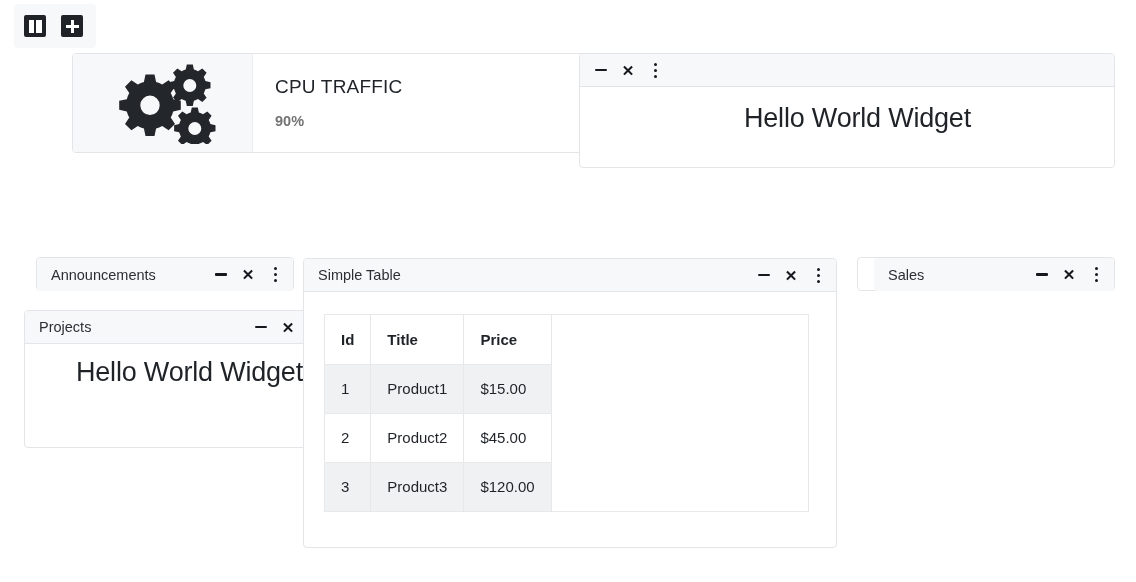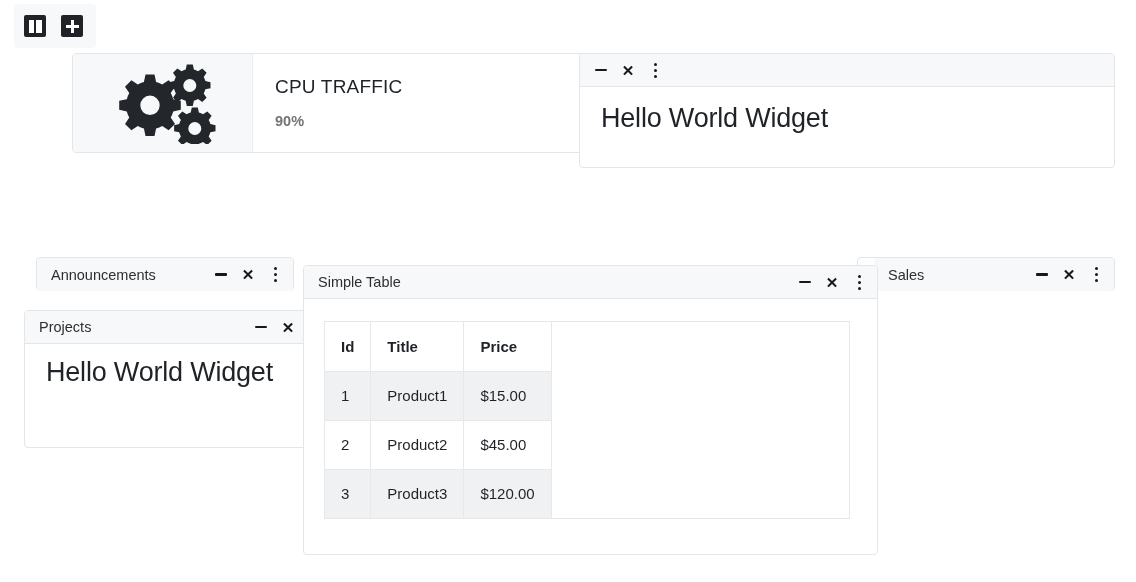--- a/index.html
+++ b/index.html
@@ -130,20 +130,21 @@
   .kebab-glyph i:nth-child(1) { top: 0; }
   .kebab-glyph i:nth-child(2) { top: 6px; }
   .kebab-glyph i:nth-child(3) { top: 12px; }
 
   .panel-body { padding: 0; }
   .hello-big {
     font-size: 27px;
     color: #1f2328;
     font-weight: 400;
     letter-spacing: -0.2px;
+    text-align: center;
   }
 
   
   #cpu-card {
     left: 36px; top: 53px; width: 538px; height: 100px;
     display: flex;
     overflow: hidden;
     margin-left: 36px;
   }
   .cpu-icon-wrap {
@@ -181,21 +182,21 @@
 
   
   #projects { left: 24px; top: 310px; width: 310px; height: 138px; }
   #projects .panel-body { padding: 14px 0 0 21px; }
   #projects .hello-big { line-height: 1.05; }
 
   
   #sales { left: 857px; top: 257px; width: 258px; height: 34px; padding-left: 16px; }
 
   
-  #simple-table { left: 303px; top: 265px; width: 575px; height: 290px; }
+  #simple-table { left: 303px; top: 258px; width: 534px; height: 290px; }
   .table-wrap {
     margin: 22px 27px 0 20px;
     border: 1px solid #e6e8ea;
     height: 198px;
     overflow: hidden;
     background: #ffffff;
   }
   table.stbl {
     border-collapse: collapse;
     table-layout: fixed;

